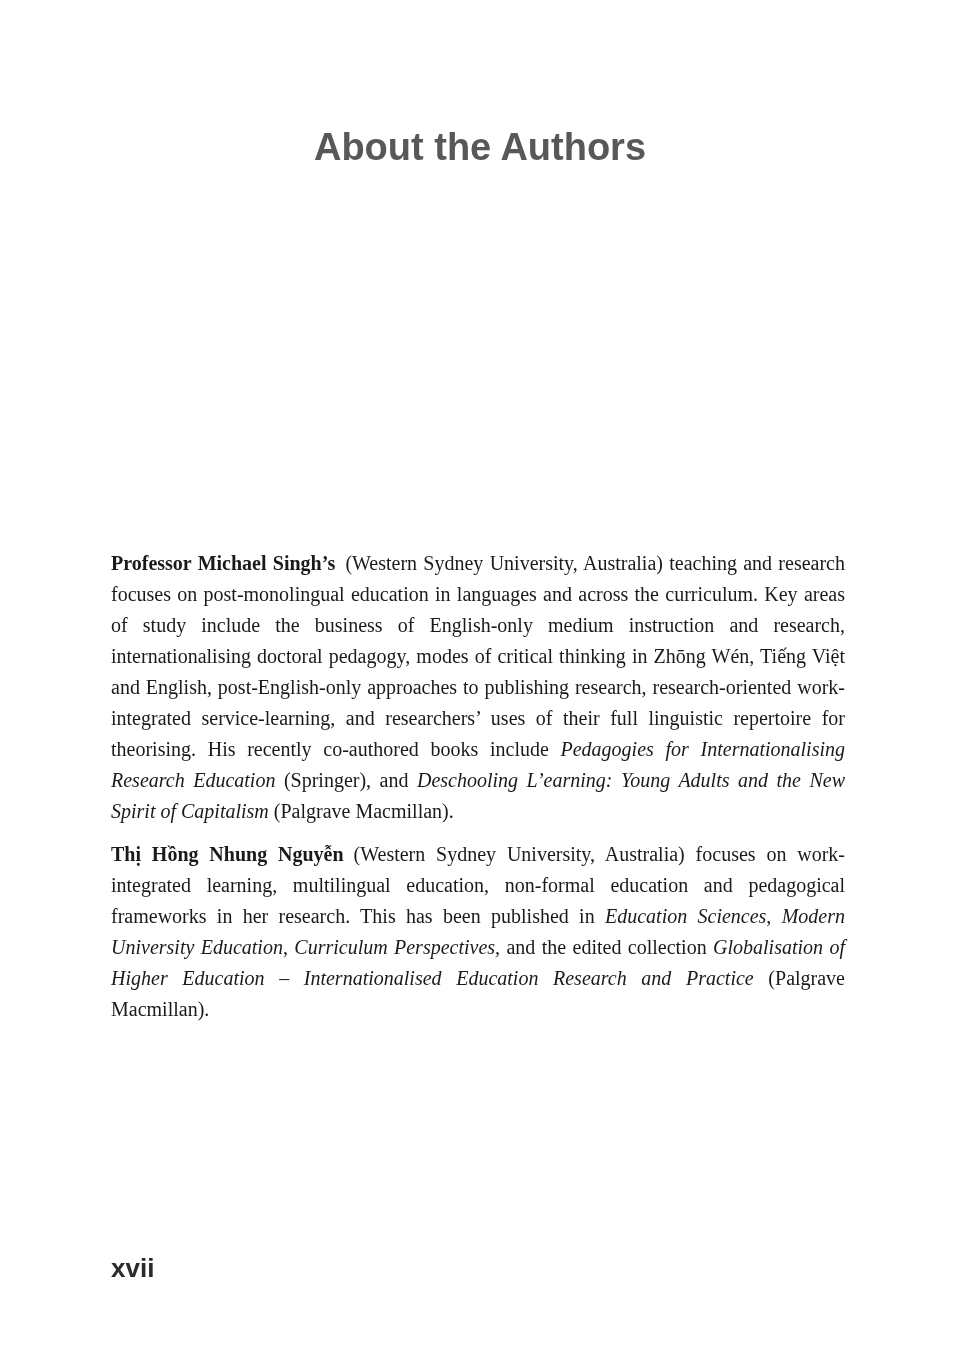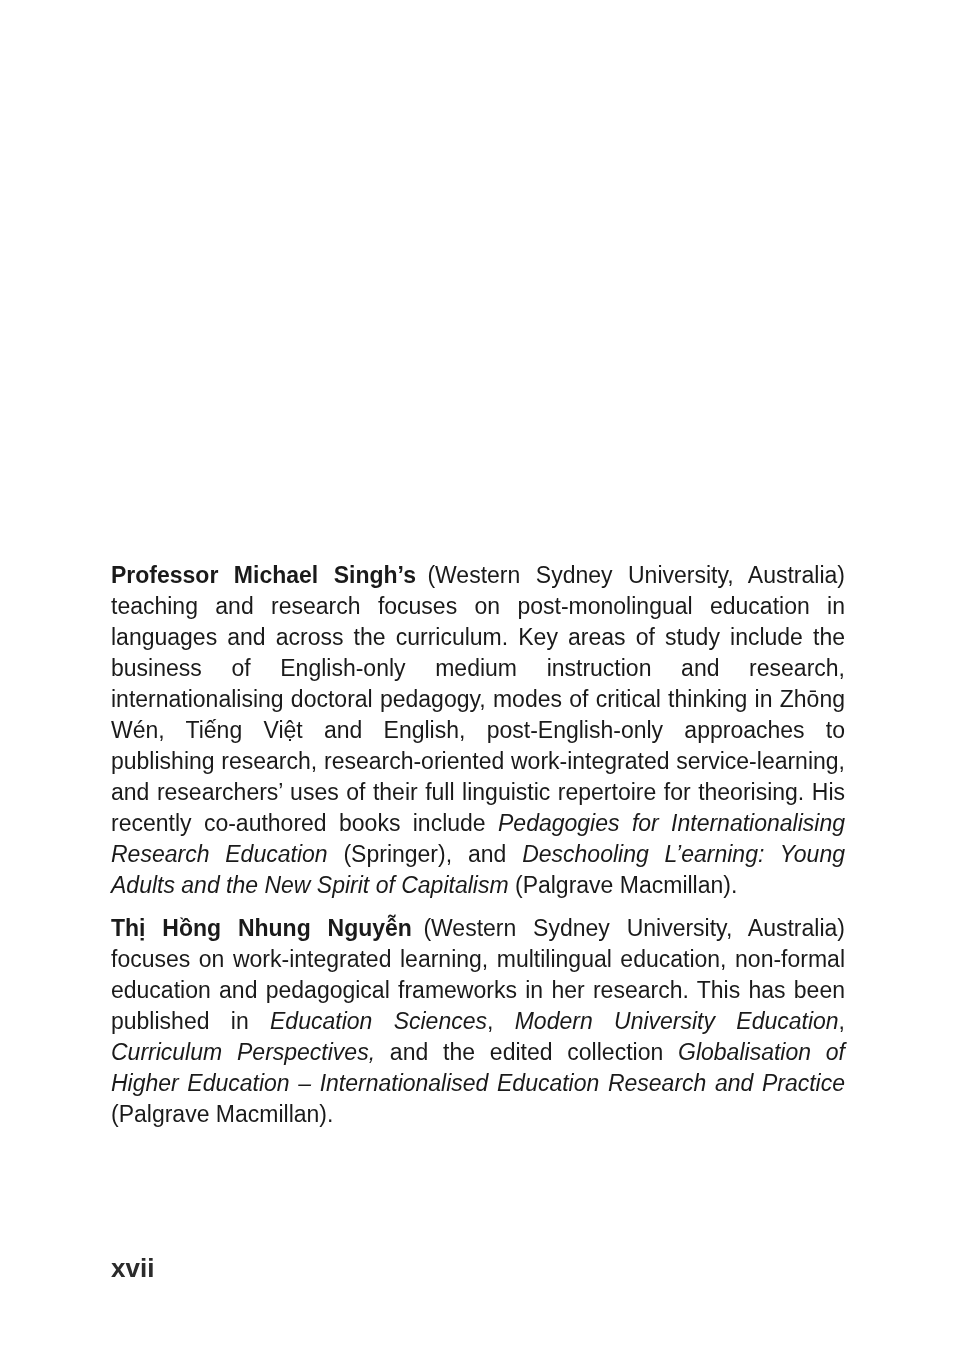--- a/index.html
+++ b/index.html
@@ -31,24 +31,24 @@
     text-align: center;
     font-family: "Liberation Sans", "DejaVu Sans", sans-serif;
     font-weight: 700;
     font-size: 38px;
     letter-spacing: 0px;
     color: var(--title-color);
   }
   .content {
     position: absolute;
     left: 111px;
-    top: 560px;
+    top: 548px;
     width: 734px;
-    font-family: Liberation Sans, sans-serif;
-    font-size: 23px;
+    font-family: Liberation Serif, serif;
+    font-size: 20px;
     line-height: 31px;
     color: var(--body-color);
     text-align: justify;
   }
   .body-paragraph {
     margin: 0 0 12px 0;
     hyphens: auto;
     -webkit-hyphens: auto;
   }
   .body-paragraph:last-child { margin-bottom: 0; }
@@ -63,20 +63,21 @@
     font-family: "Liberation Sans", "DejaVu Sans", sans-serif;
     font-weight: 700;
     font-size: 26px;
     color: var(--folio-color);
   }
 </style>
 </head>
 <body>
 
 <div class="page">
+  <h1 class="chapter-title">About the Authors</h1>
 
   <div class="content" id="paragraphs">
       <p class="body-paragraph"><span class="seg-bold">Professor Michael Singh’s</span><span class="seg-regular"> (Western Sydney University, Australia) teaching and research focuses on post-monolingual education in languages and across the curriculum. Key areas of study include the business of English-only medium instruction and research, internationalising doctoral pedagogy, modes of critical thinking in Zhōng Wén, Tiếng Việt and English, post-English-only approaches to publishing research, research-oriented work-integrated service-learning, and researchers’ uses of their full linguistic repertoire for theorising. His recently co-authored books include </span><span class="seg-italic">Pedagogies for Internationalising Research Education</span><span class="seg-regular"> (Springer), and </span><span class="seg-italic">Deschooling L’earning: Young Adults and the New Spirit of Capitalism</span><span class="seg-regular"> (Palgrave Macmillan).</span></p>
       <p class="body-paragraph"><span class="seg-bold">Thị Hồng Nhung Nguyễn</span><span class="seg-regular"> (Western Sydney University, Australia) focuses on work-integrated learning, multilingual education, non-formal education and pedagogical frameworks in her research. This has been published in </span><span class="seg-italic">Education Sciences</span><span class="seg-regular">, </span><span class="seg-italic">Modern University Education</span><span class="seg-regular">, </span><span class="seg-italic">Curriculum Perspectives,</span><span class="seg-regular"> and the edited collection </span><span class="seg-italic">Globalisation of Higher Education – Internationalised Education Research and Practice</span><span class="seg-regular"> (Palgrave Macmillan).</span></p>
     </div>
 
   <div class="folio">xvii</div>
 </div>
 
 </body></html>

